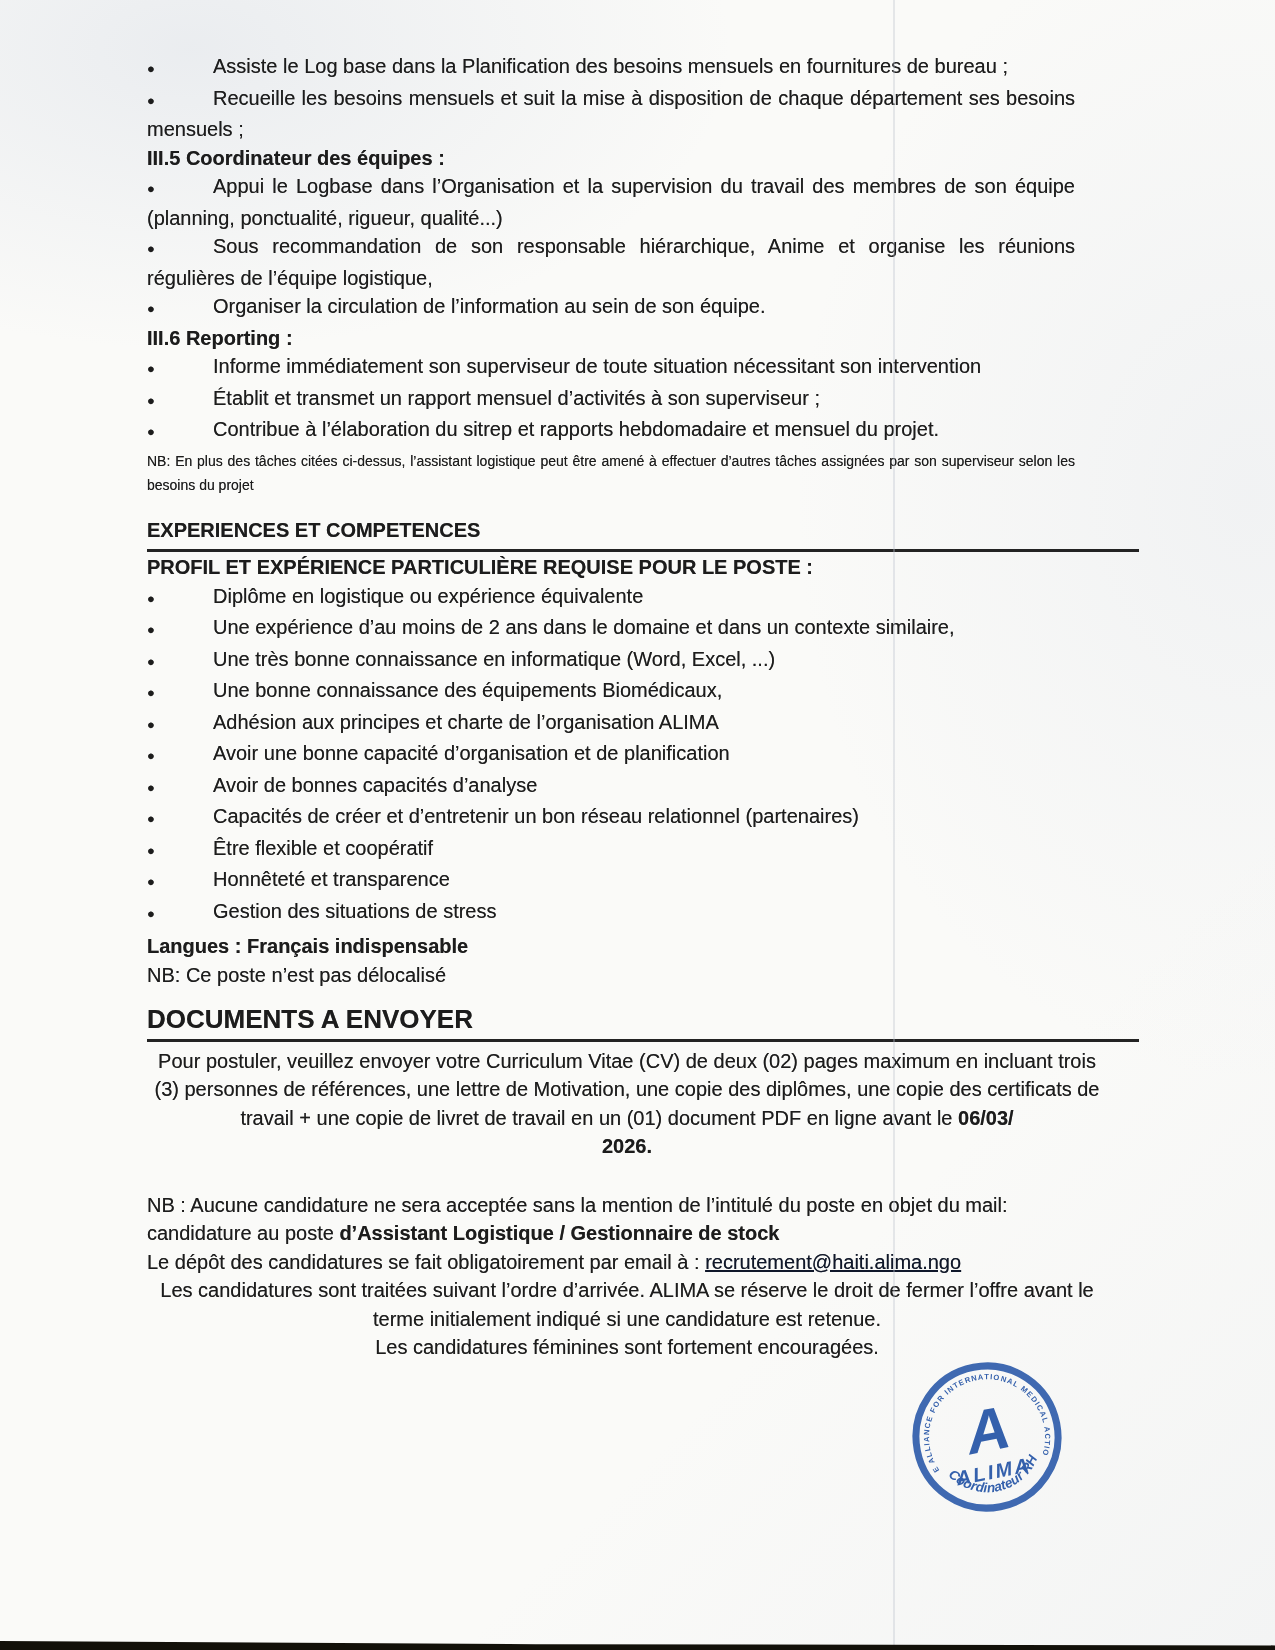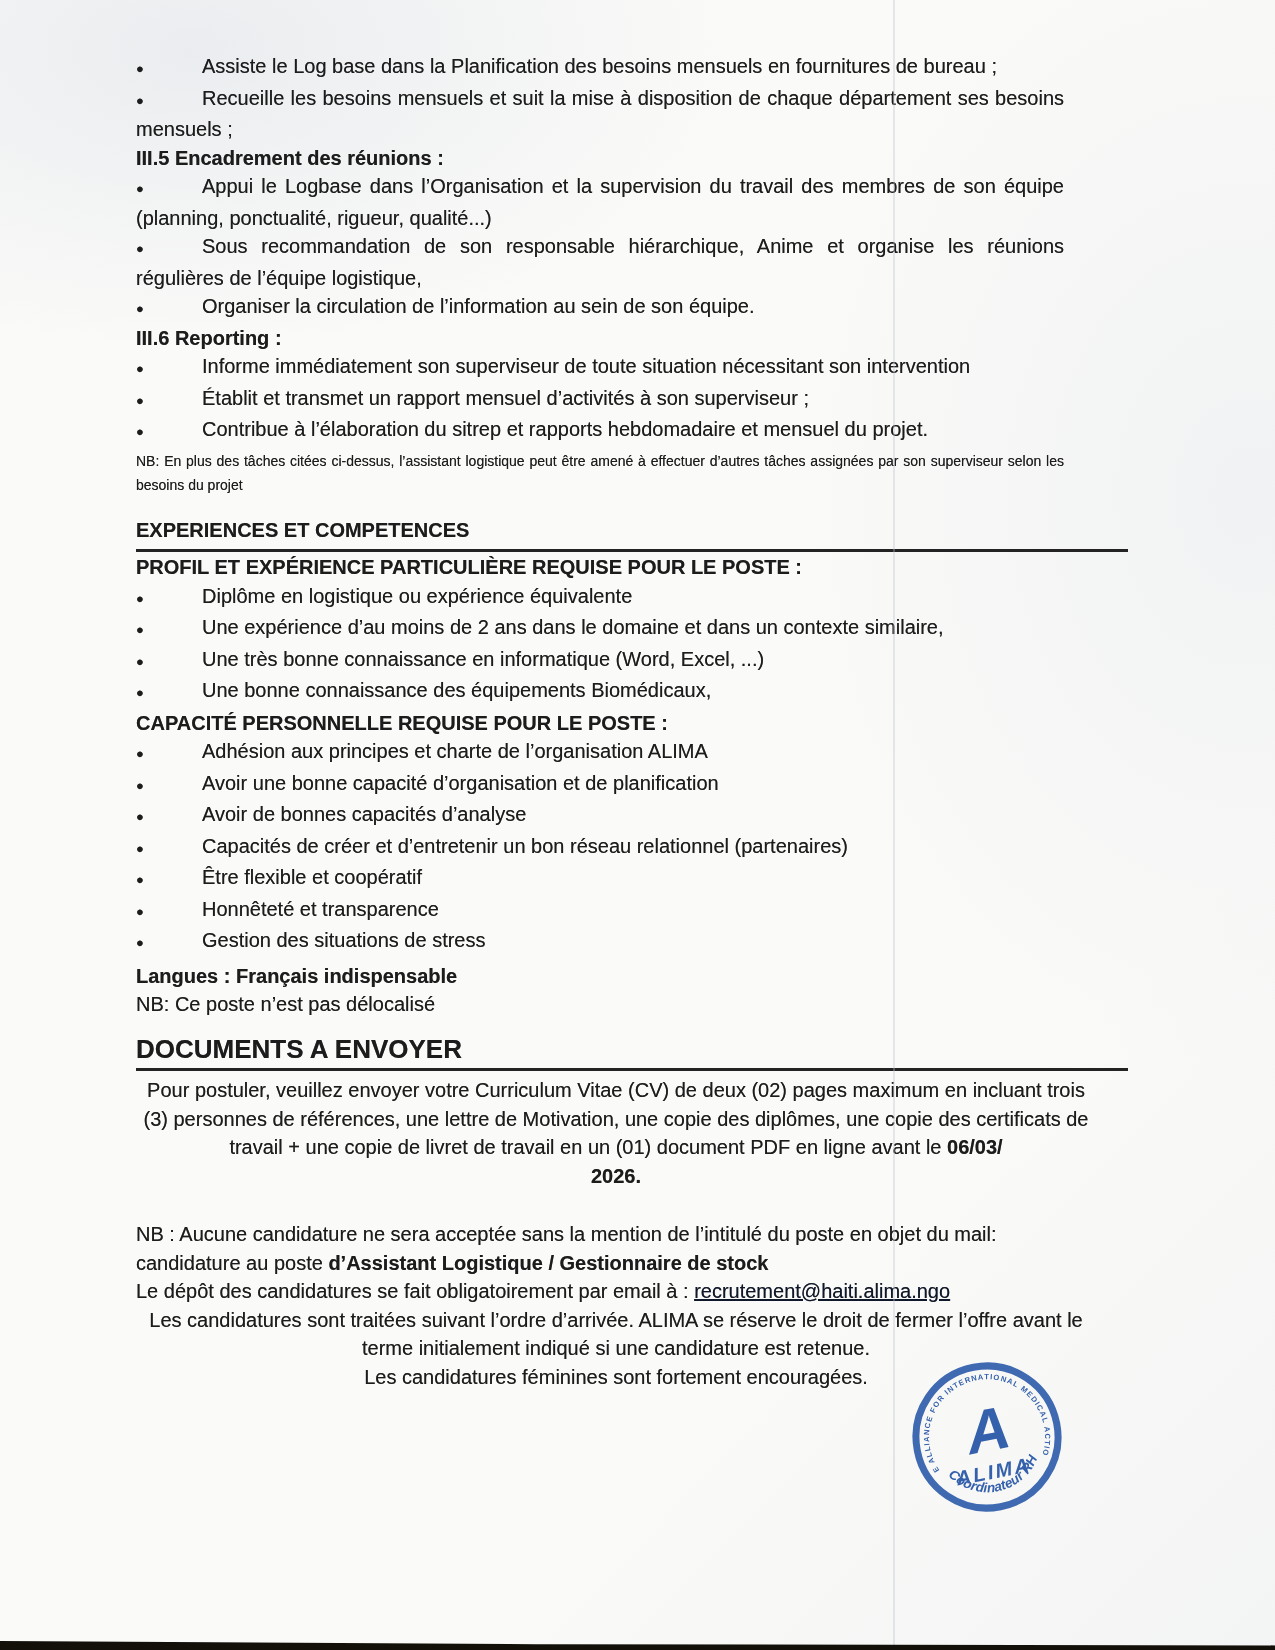--- a/index.html
+++ b/index.html
@@ -7,21 +7,21 @@
     width:1275px;height:1650px;position:relative;overflow:hidden;
     font-family:"Liberation Sans","DejaVu Sans",sans-serif;
     color:#1c1c1c;
     background-color:#fafaf8;
     background-image:
       radial-gradient(ellipse 900px 500px at 15% 3%, rgba(205,212,224,0.35), transparent 60%),
       radial-gradient(ellipse 700px 900px at 98% 30%, rgba(208,214,226,0.22), transparent 65%),
       linear-gradient(315deg, rgba(222,226,232,0.25) 0%, transparent 28%);
   }
   .content{
-    position:absolute;left:136px;top:52px;width:928px;
+    position:absolute;left:147px;top:52px;width:928px;
     font-size:20px;line-height:28.5px;
     text-shadow:0 0 0.5px rgba(20,20,20,0.6);
   }
   p{margin:0;}
   .bullet{text-align:justify;}
   .marker{display:inline-block;width:66px;font-size:13px;}
   .h{font-weight:bold;}
   .small{font-size:14px;line-height:24.5px;text-align:justify;margin-top:2px;}
   .ruled{font-weight:bold;width:992px;padding-bottom:5px;border-bottom:3px solid #232323;margin-top:18px;}
   .ruled.center{text-align:left;font-size:26px;margin-top:16px;}
@@ -40,40 +40,39 @@
   .stamp-text{fill:#2454a6;}
 </style>
 </head>
 <body>
 
 <div class="content">
 
   <p class="bullet"><span class="marker">●</span><span>Assiste le Log base dans la Planification des besoins mensuels en fournitures de bureau ;</span></p>
   <p class="bullet"><span class="marker">●</span><span>Recueille les besoins mensuels et suit la mise à disposition de chaque département ses besoins mensuels ;</span></p>
 
-  <p class="h">III.5 Encadrement des réunions :</p>
+  <p class="h">III.5 Coordinateur des équipes :</p>
   <p class="bullet"><span class="marker">●</span><span>Appui le Logbase dans l’Organisation et la supervision du travail des membres de son équipe (planning, ponctualité, rigueur, qualité...)</span></p>
   <p class="bullet"><span class="marker">●</span><span>Sous recommandation de son responsable hiérarchique, Anime et organise les réunions régulières de l’équipe logistique,</span></p>
   <p class="bullet"><span class="marker">●</span><span>Organiser la circulation de l’information au sein de son équipe.</span></p>
 
   <p class="h">III.6 Reporting :</p>
   <p class="bullet"><span class="marker">●</span><span>Informe immédiatement son superviseur de toute situation nécessitant son intervention</span></p>
   <p class="bullet"><span class="marker">●</span><span>Établit et transmet un rapport mensuel d’activités à son superviseur ;</span></p>
   <p class="bullet"><span class="marker">●</span><span>Contribue à l’élaboration du sitrep et rapports hebdomadaire et mensuel du projet.</span></p>
   <p class="small">NB: En plus des tâches citées ci-dessus, l’assistant logistique peut être amené à effectuer d’autres tâches assignées par son superviseur selon les besoins du projet</p>
 
   <div class="ruled">EXPERIENCES ET COMPETENCES</div>
 
   <p class="sub-h">PROFIL ET EXPÉRIENCE PARTICULIÈRE REQUISE POUR LE POSTE :</p>
   <p class="bullet"><span class="marker">●</span><span>Diplôme en logistique ou expérience équivalente</span></p>
   <p class="bullet"><span class="marker">●</span><span>Une expérience d’au moins de 2 ans dans le domaine et dans un contexte similaire,</span></p>
   <p class="bullet"><span class="marker">●</span><span>Une très bonne connaissance en informatique (Word, Excel, ...)</span></p>
   <p class="bullet"><span class="marker">●</span><span>Une bonne connaissance des équipements Biomédicaux,</span></p>
 
-  <p class="sub-h" style="margin-top:1px;">CAPACITÉ PERSONNELLE REQUISE POUR LE POSTE :</p>
   <p class="bullet"><span class="marker">●</span><span>Adhésion aux principes et charte de l’organisation ALIMA</span></p>
   <p class="bullet"><span class="marker">●</span><span>Avoir une bonne capacité d’organisation et de planification</span></p>
   <p class="bullet"><span class="marker">●</span><span>Avoir de bonnes capacités d’analyse</span></p>
   <p class="bullet"><span class="marker">●</span><span>Capacités de créer et d’entretenir un bon réseau relationnel (partenaires)</span></p>
   <p class="bullet"><span class="marker">●</span><span>Être flexible et coopératif</span></p>
   <p class="bullet"><span class="marker">●</span><span>Honnêteté et transparence</span></p>
   <p class="bullet"><span class="marker">●</span><span>Gestion des situations de stress</span></p>
 
   <p class="h" style="margin-top:4px;">Langues : Français indispensable</p>
   <p>NB: Ce poste n’est pas délocalisé</p>

